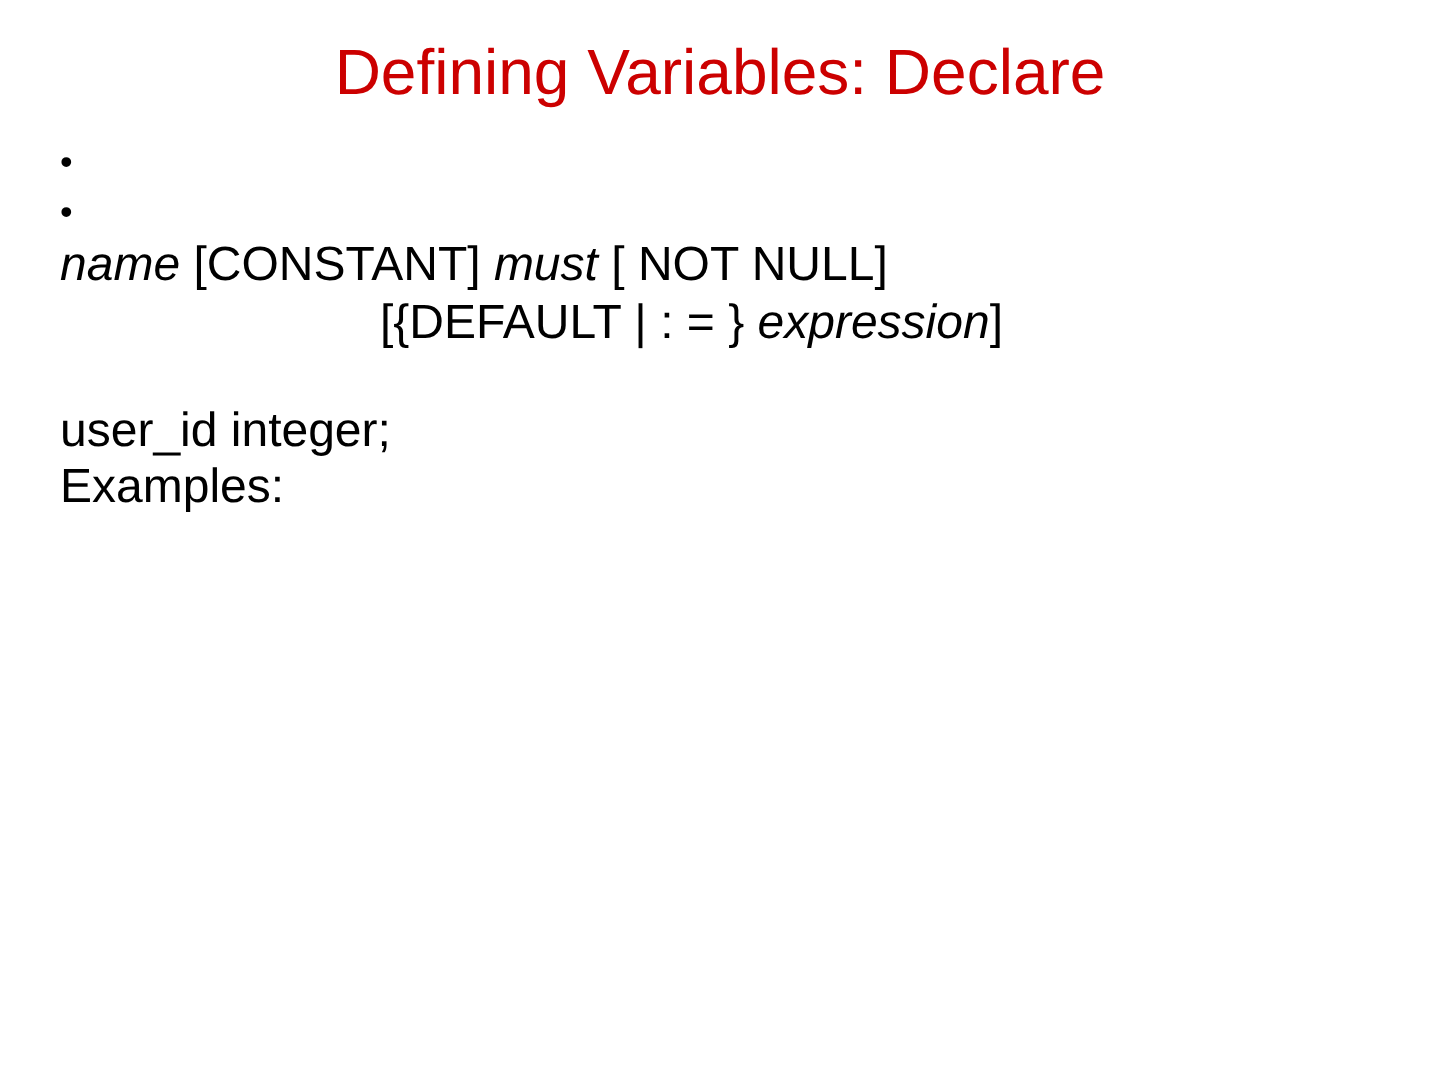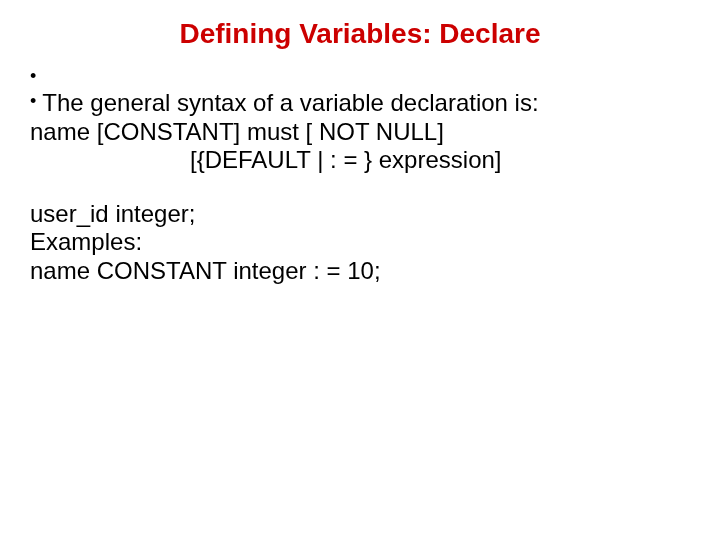--- a/index.html
+++ b/index.html
@@ -10,75 +10,74 @@
     background: #ffffff;
     font-family: "Comic Sans MS", "Comic Sans", cursive, sans-serif;
     color: #000000;
     overflow: hidden;
   }
   .slide {
     padding: 18px 30px 0 30px;
   }
   .title {
     text-align: center;
-    font-size: 28px;
+    font-size: 32px;
     color: #cc0000;
     margin: 0 0 14px 0;
-    font-weight: bold;
+    font-weight: normal;
   }
   .content {
     font-size: 24px;
     line-height: 1.18;
   }
   .bullet-row {
     display: flex;
     align-items: flex-start;
   }
   .bullet-dot {
     font-size: 18px;
     margin-right: 6px;
     line-height: 1.4;
   }
   .syntax-line1 {
   }
   .syntax-line2 {
     padding-left: 160px;
   }
   .italic {
+    font-style: italic;
   }
   .spacer {
     height: 26px;
   }
 </style>
 </head>
 <body>
 
 <div class="slide">
 
   <h1 class="title">Defining Variables: Declare</h1>
 
   <div class="content">
 
     <div class="bullet-row">
       <span class="bullet-dot">•</span>
     </div>
 
     <div class="bullet-row">
       <span class="bullet-dot">•</span>
-      <span>The general syntax of a variable declaration is:</span>
     </div>
 
     <div class="syntax-line1">
       <span class="italic">name</span><span>  [CONSTANT] </span><span class="italic">must</span><span> [ NOT NULL]</span>
     </div>
 
     <div class="syntax-line2">
       <span>[{DEFAULT | : = } </span><span class="italic">expression</span><span>]</span>
     </div>
 
     <div class="spacer"></div>
 
     <div>user_id integer;</div>
     <div>Examples:</div>
-    <div>name CONSTANT integer : = 10;</div>
 
   </div>
 </div>
 
 </body></html>

